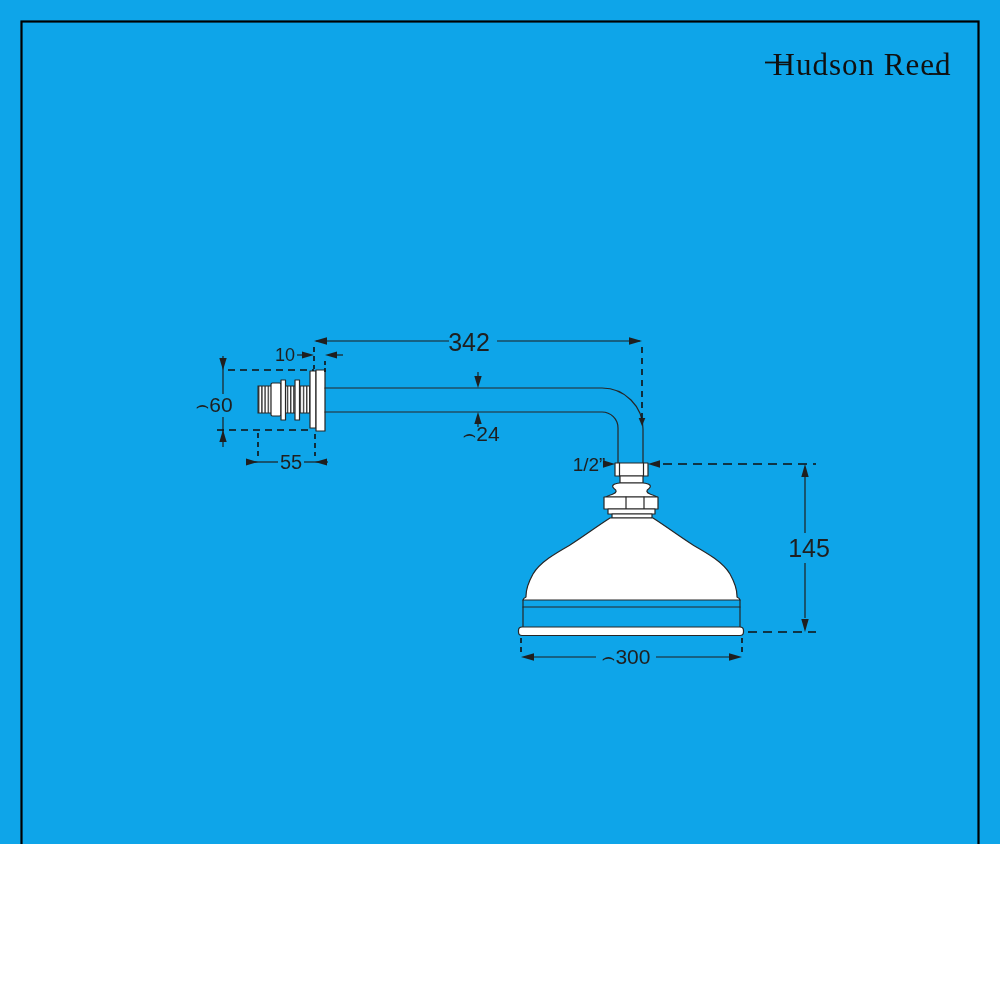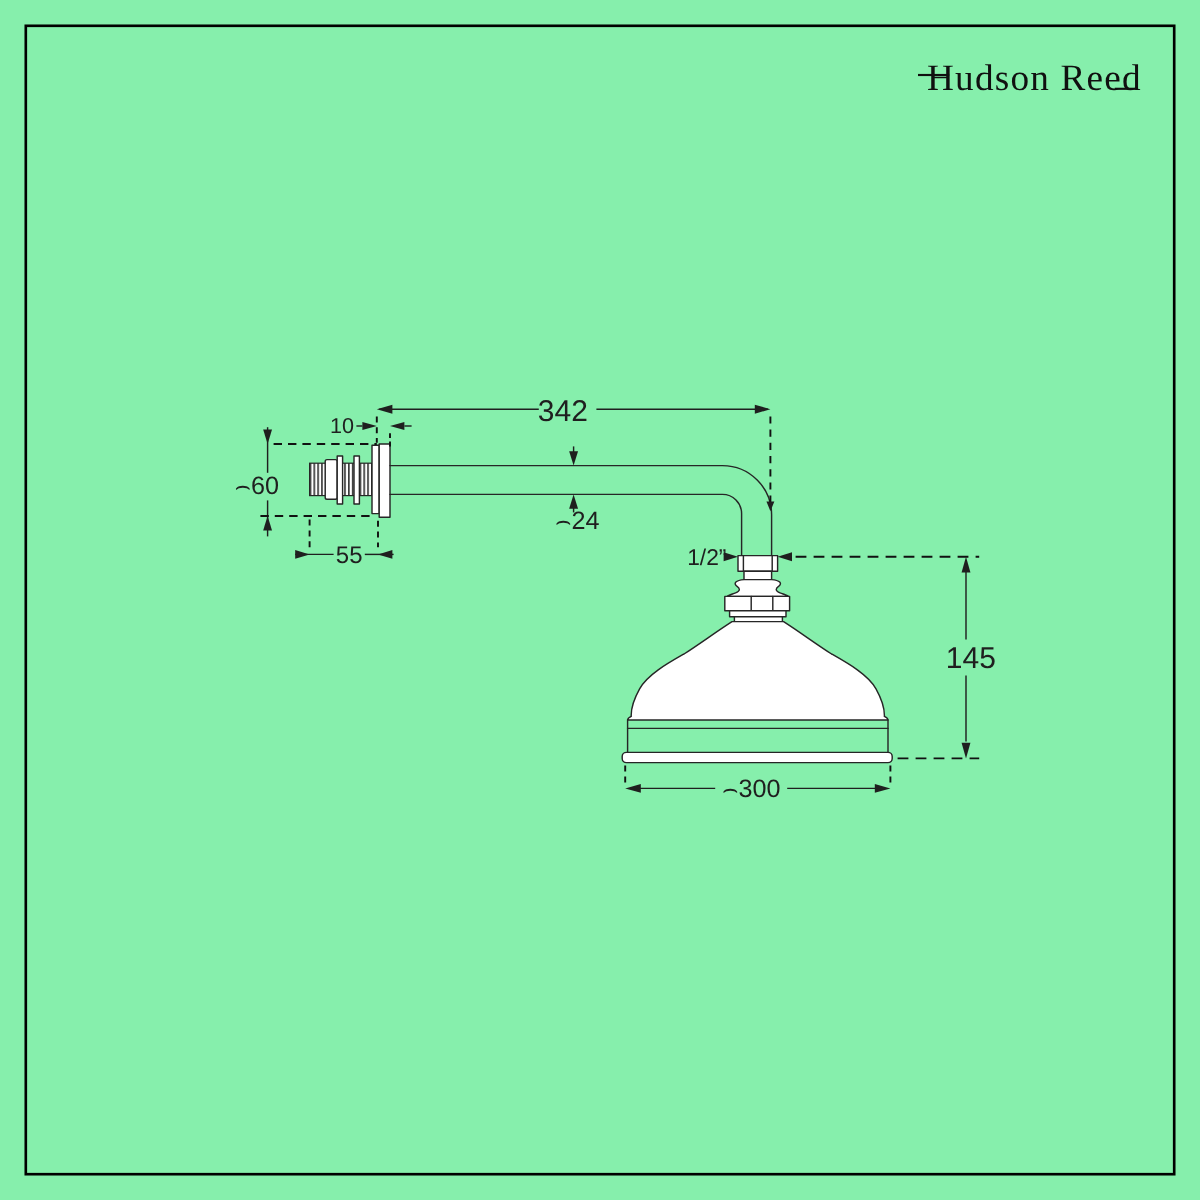--- a/index.html
+++ b/index.html
@@ -1,16 +1,16 @@
 <!DOCTYPE html>
 <html><head>
 <meta charset="utf-8">
 <style>
   html,body{margin:0;padding:0;background:#fff;}
-  .page{position:relative;width:1000px;height:1000px;background:#86efac;
+  .page{position:relative;width:1000px;height:844px;background:#0ea5e9;
         font-family:"Liberation Sans","DejaVu Sans",sans-serif;}
   svg{display:block;}
   .draw{stroke:#262626;stroke-width:1.2;fill:none;stroke-linejoin:round;stroke-linecap:round;}
   .part{stroke:#262626;stroke-width:1.2;fill:#ffffff;stroke-linejoin:round;}
   .dim{stroke:#1f1f1f;stroke-width:1.2;fill:none;}
   .arrow{fill:#1f1f1f;stroke:none;}
   .dash{stroke:#111111;stroke-width:1.6;fill:none;}
   .dimtxt{fill:#1f1f1f;font-family:"Liberation Sans","DejaVu Sans",sans-serif;}
   .logo{fill:#101010;font-family:"Liberation Serif","DejaVu Serif",serif;letter-spacing:1px;}
 </style>

